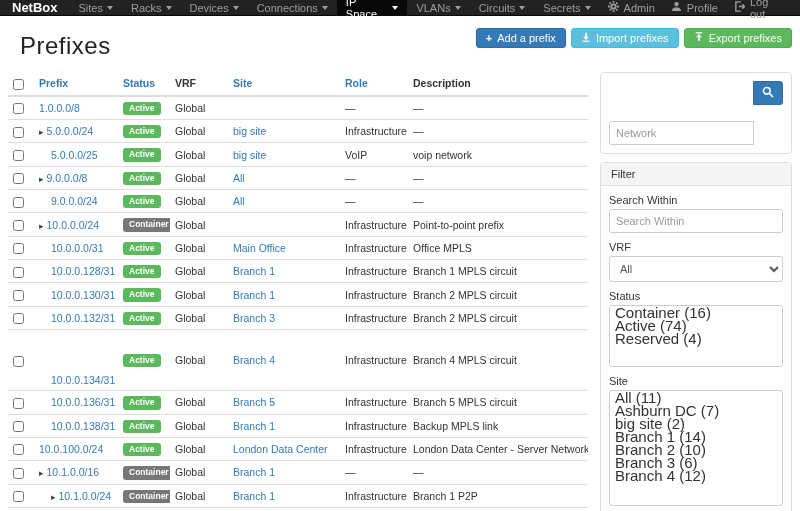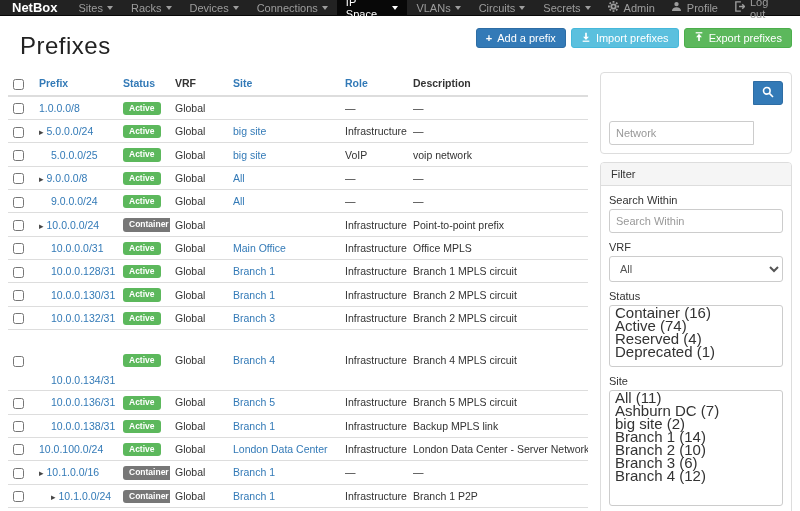--- a/index.html
+++ b/index.html
@@ -388,21 +388,20 @@
             <select class="form-control">
               <option>All</option>
             </select>
           </div>
           <div class="form-group">
             <span class="ctl-label">Status</span>
             <div class="listbox lb-status">
                 <div>Container (16)</div>
                 <div>Active (74)</div>
                 <div>Reserved (4)</div>
-                <div>Deprecated (1)</div>
               </div>
           </div>
           <div class="form-group">
             <span class="ctl-label">Site</span>
             <div class="listbox lb-site">
                 <div>All (11)</div>
                 <div>Ashburn DC (7)</div>
                 <div>big site (2)</div>
                 <div>Branch 1 (14)</div>
                 <div>Branch 2 (10)</div>

